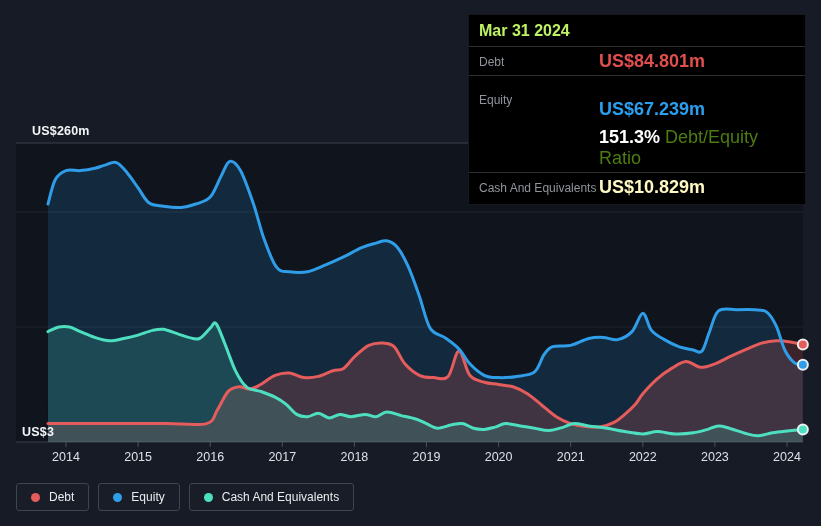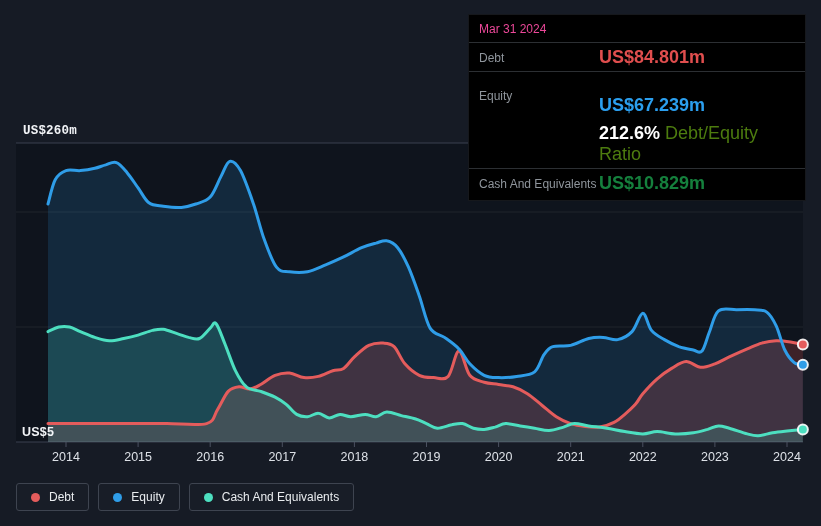--- a/index.html
+++ b/index.html
@@ -7,30 +7,30 @@
     position:relative;width:821px;height:526px;overflow:hidden;
     background:#161b25;
     font-family:"Liberation Sans", sans-serif;
     -webkit-font-smoothing:antialiased;
   }
   svg.chart{position:absolute;left:0;top:0;}
   .y-label{
     position:absolute;color:#f2f4f7;font-size:12.5px;font-weight:600;
     letter-spacing:.2px;
   }
-  .y-label-top{left:23px;top:124px;font-family:Liberation Mono, monospace;}
+  .y-label-top{left:32px;top:124px;}
   .y-label-zero{left:22px;top:425px;}
   
   .tooltip{
     position:absolute;left:468px;top:14px;width:338px;
     background:#000;border:1px solid #16181c;box-sizing:border-box;
     color:#fff;font-size:12px;
   }
   .tooltip .tt-title{
-    padding:7px 10px 6px;font-weight:normal;font-size:12px;color:#ec4899;
+    padding:7px 10px 6px;font-weight:bold;font-size:16px;color:#bef264;
   }
   .tt-sep{height:0;border-top:1px solid #2c2f33;margin:0;}
   .tt-row{display:flex;align-items:center;padding:4px 10px 3px;}
   .tt-label{flex:0 0 120px;color:#8f959c;font-size:12px;}
   .tt-value{font-weight:bold;font-size:18px;}
   .tt-ratio-bold{font-weight:bold;color:#fff;}
   .tt-ratio-rest{color:#4d7c0f;font-weight:normal;margin-top:28px;}
   
   .legend{position:absolute;left:16px;top:483px;display:flex;gap:9px;}
   .legend-item{
@@ -78,44 +78,44 @@
       <text x="570.6999999999999" y="461" fill="#dde1e7" font-size="12.5px" text-anchor="middle" font-family="&quot;Liberation Sans&quot;, sans-serif">2021</text>
       <line x1="642.8" x2="642.8" y1="442" y2="447" stroke="#4a5160" stroke-width="1"></line>
       <text x="642.8" y="461" fill="#dde1e7" font-size="12.5px" text-anchor="middle" font-family="&quot;Liberation Sans&quot;, sans-serif">2022</text>
       <line x1="714.9" x2="714.9" y1="442" y2="447" stroke="#4a5160" stroke-width="1"></line>
       <text x="714.9" y="461" fill="#dde1e7" font-size="12.5px" text-anchor="middle" font-family="&quot;Liberation Sans&quot;, sans-serif">2023</text>
       <line x1="787" x2="787" y1="442" y2="447" stroke="#4a5160" stroke-width="1"></line>
       <text x="787" y="461" fill="#dde1e7" font-size="12.5px" text-anchor="middle" font-family="&quot;Liberation Sans&quot;, sans-serif">2024</text>
     </svg>
 
   <div class="y-label y-label-top">US$260m</div>
-  <div class="y-label y-label-zero">US$5</div>
+  <div class="y-label y-label-zero">US$3</div>
 
   <div class="tooltip">
     <div class="tt-title">Mar 31 2024</div>
     <div class="tt-sep"></div>
     <div class="tt-row">
       <span class="tt-label">Debt</span>
       <span class="tt-value" id="tt-debt-value" style="color: rgb(224, 78, 78);">US$84.801m</span>
     </div>
     <div class="tt-sep"></div>
     <div class="tt-row">
       <span class="tt-label">Equity</span>
       <span class="tt-value" id="tt-equity-value" style="color: rgb(43, 159, 239); margin-top: 19px;">US$67.239m</span>
     </div>
     <div class="tt-row">
       <span class="tt-label"></span>
       <span class="tt-value">
-        <span class="tt-ratio-bold">212.6%</span><span class="tt-ratio-rest"> Debt/Equity Ratio</span>
+        <span class="tt-ratio-bold">151.3%</span><span class="tt-ratio-rest"> Debt/Equity Ratio</span>
       </span>
     </div>
     <div class="tt-sep"></div>
     <div class="tt-row" style="padding-bottom:6px;">
       <span class="tt-label">Cash And Equivalents</span>
-      <span class="tt-value" id="tt-cash-value" style="color: #15803d;">US$10.829m</span>
+      <span class="tt-value" id="tt-cash-value" style="color: #fef9c3;">US$10.829m</span>
     </div>
   </div>
 
   <div class="legend">
     <div class="legend-item">
       <span class="legend-dot" id="dot-0" style="background: rgb(228, 92, 92);"></span>
       <span>Debt</span>
     </div>
     <div class="legend-item">
       <span class="legend-dot" id="dot-1" style="background: rgb(47, 157, 232);"></span>

